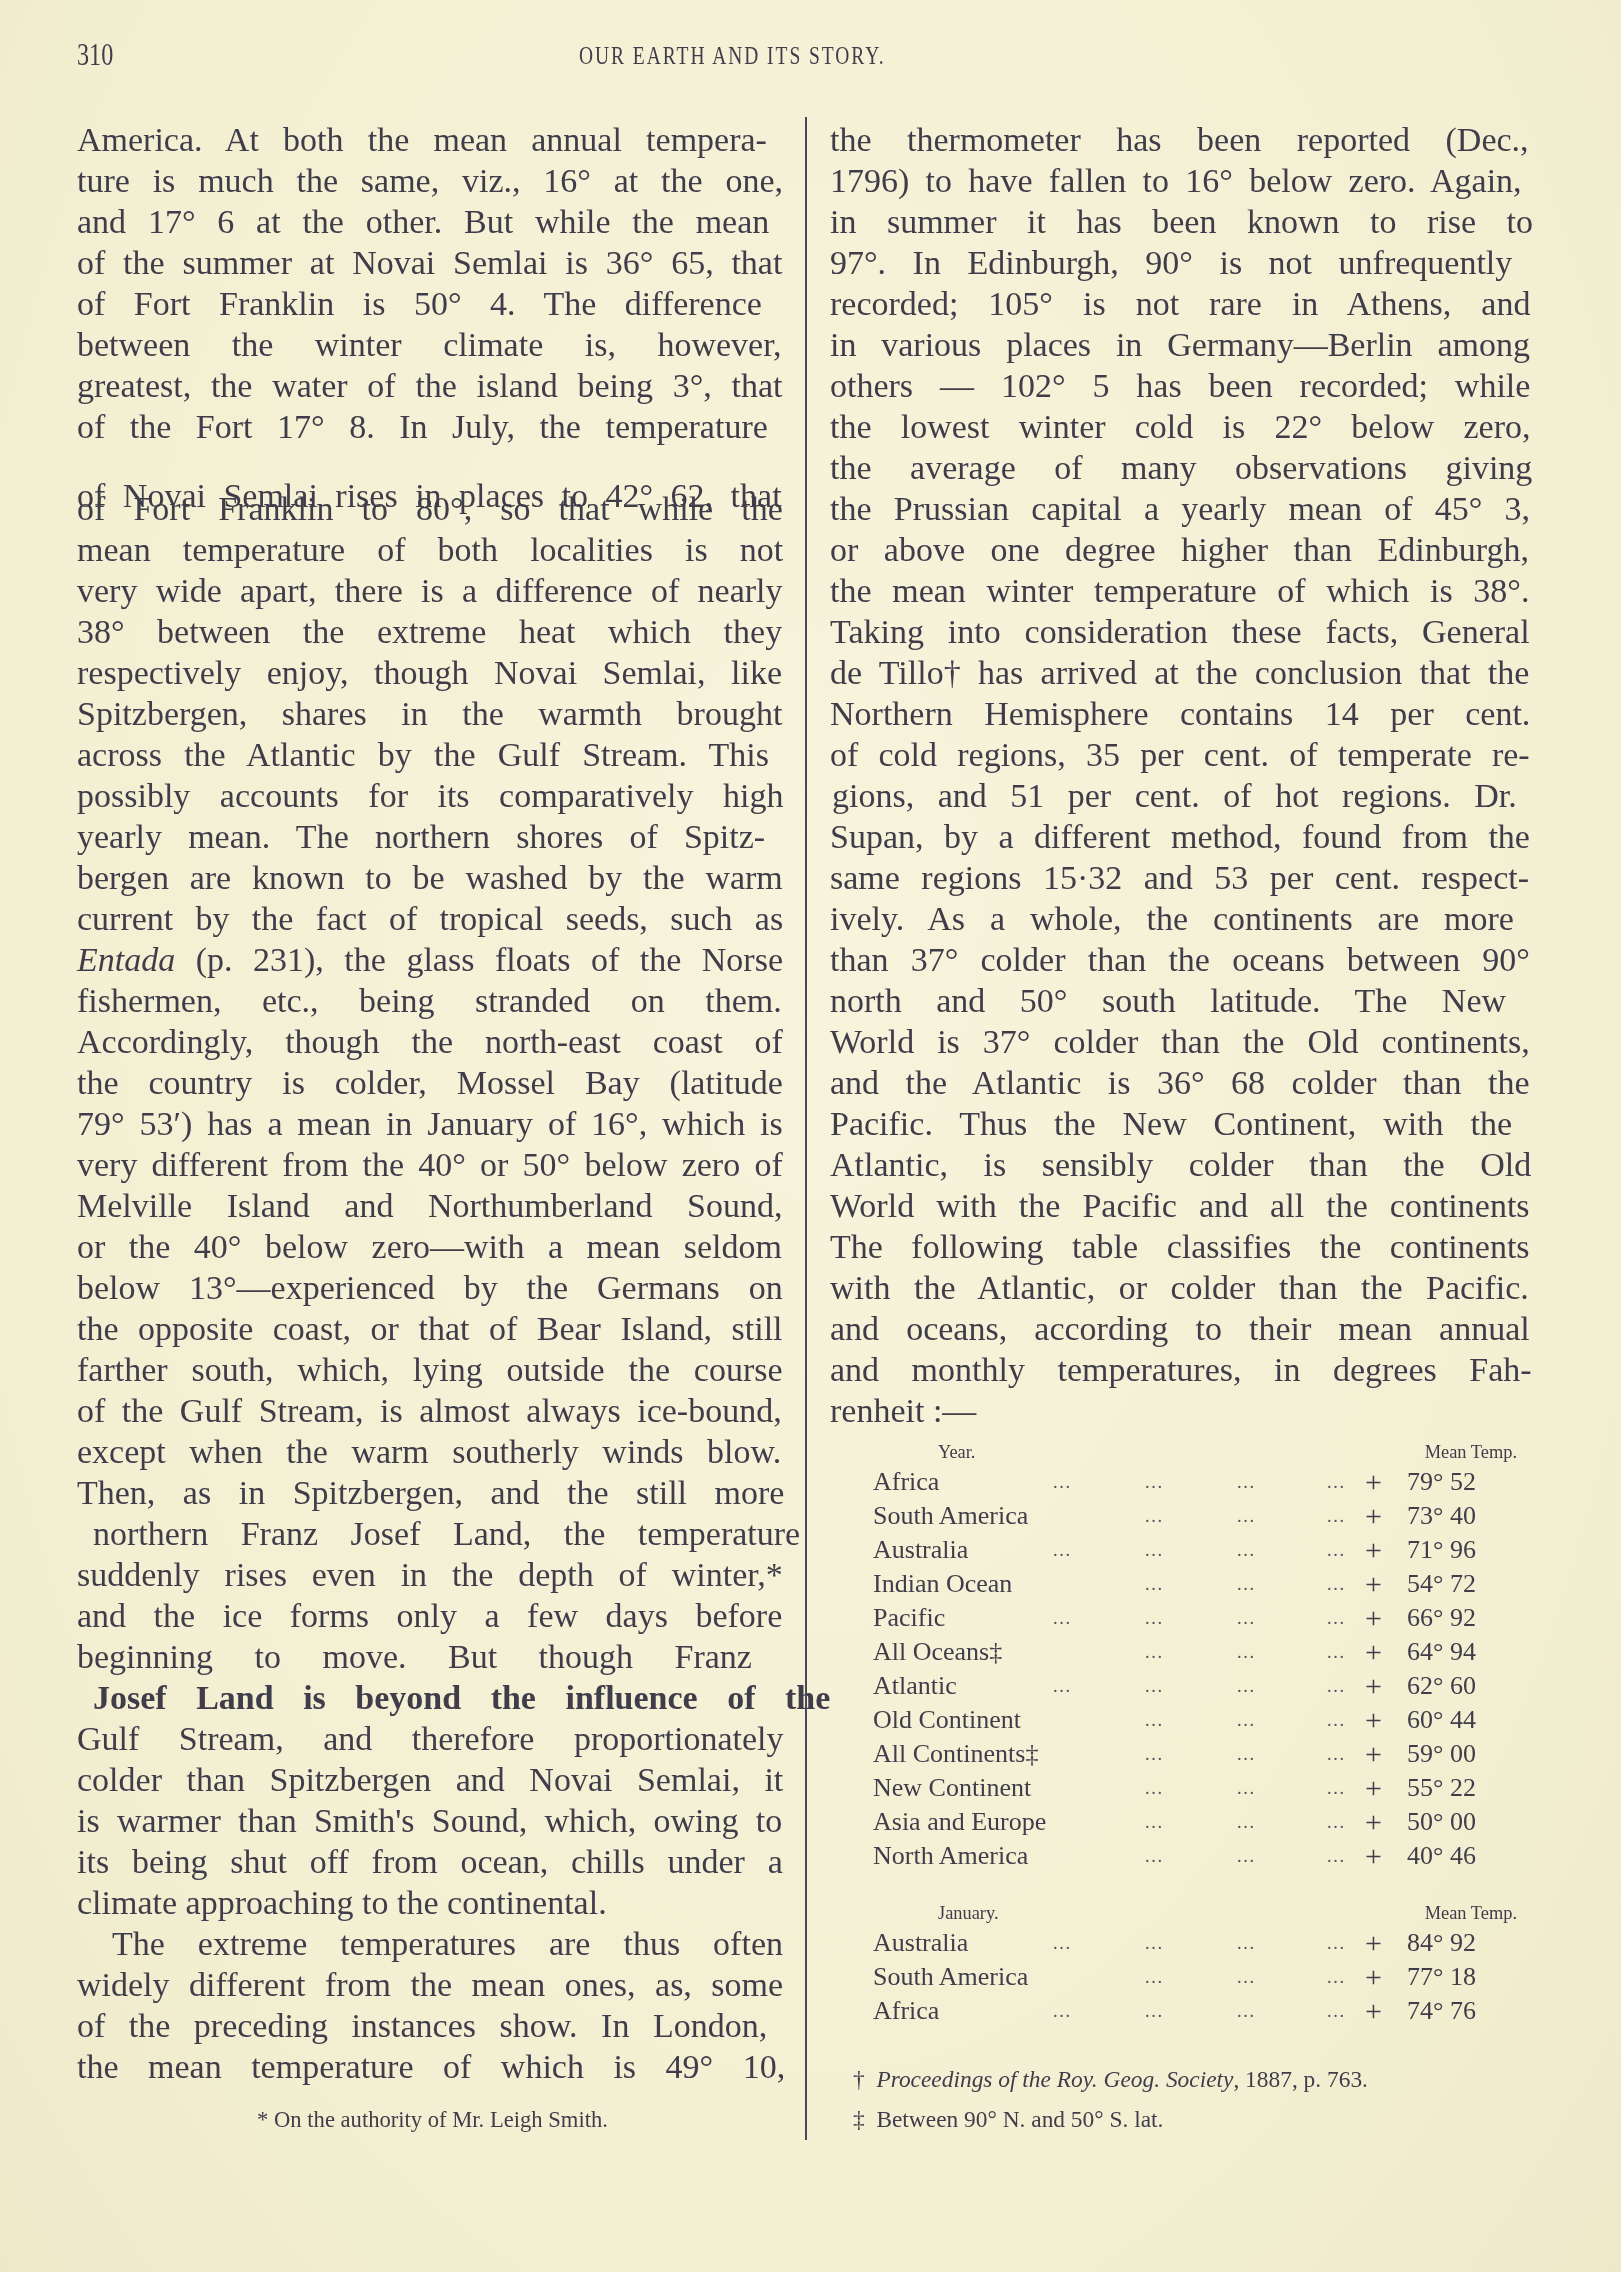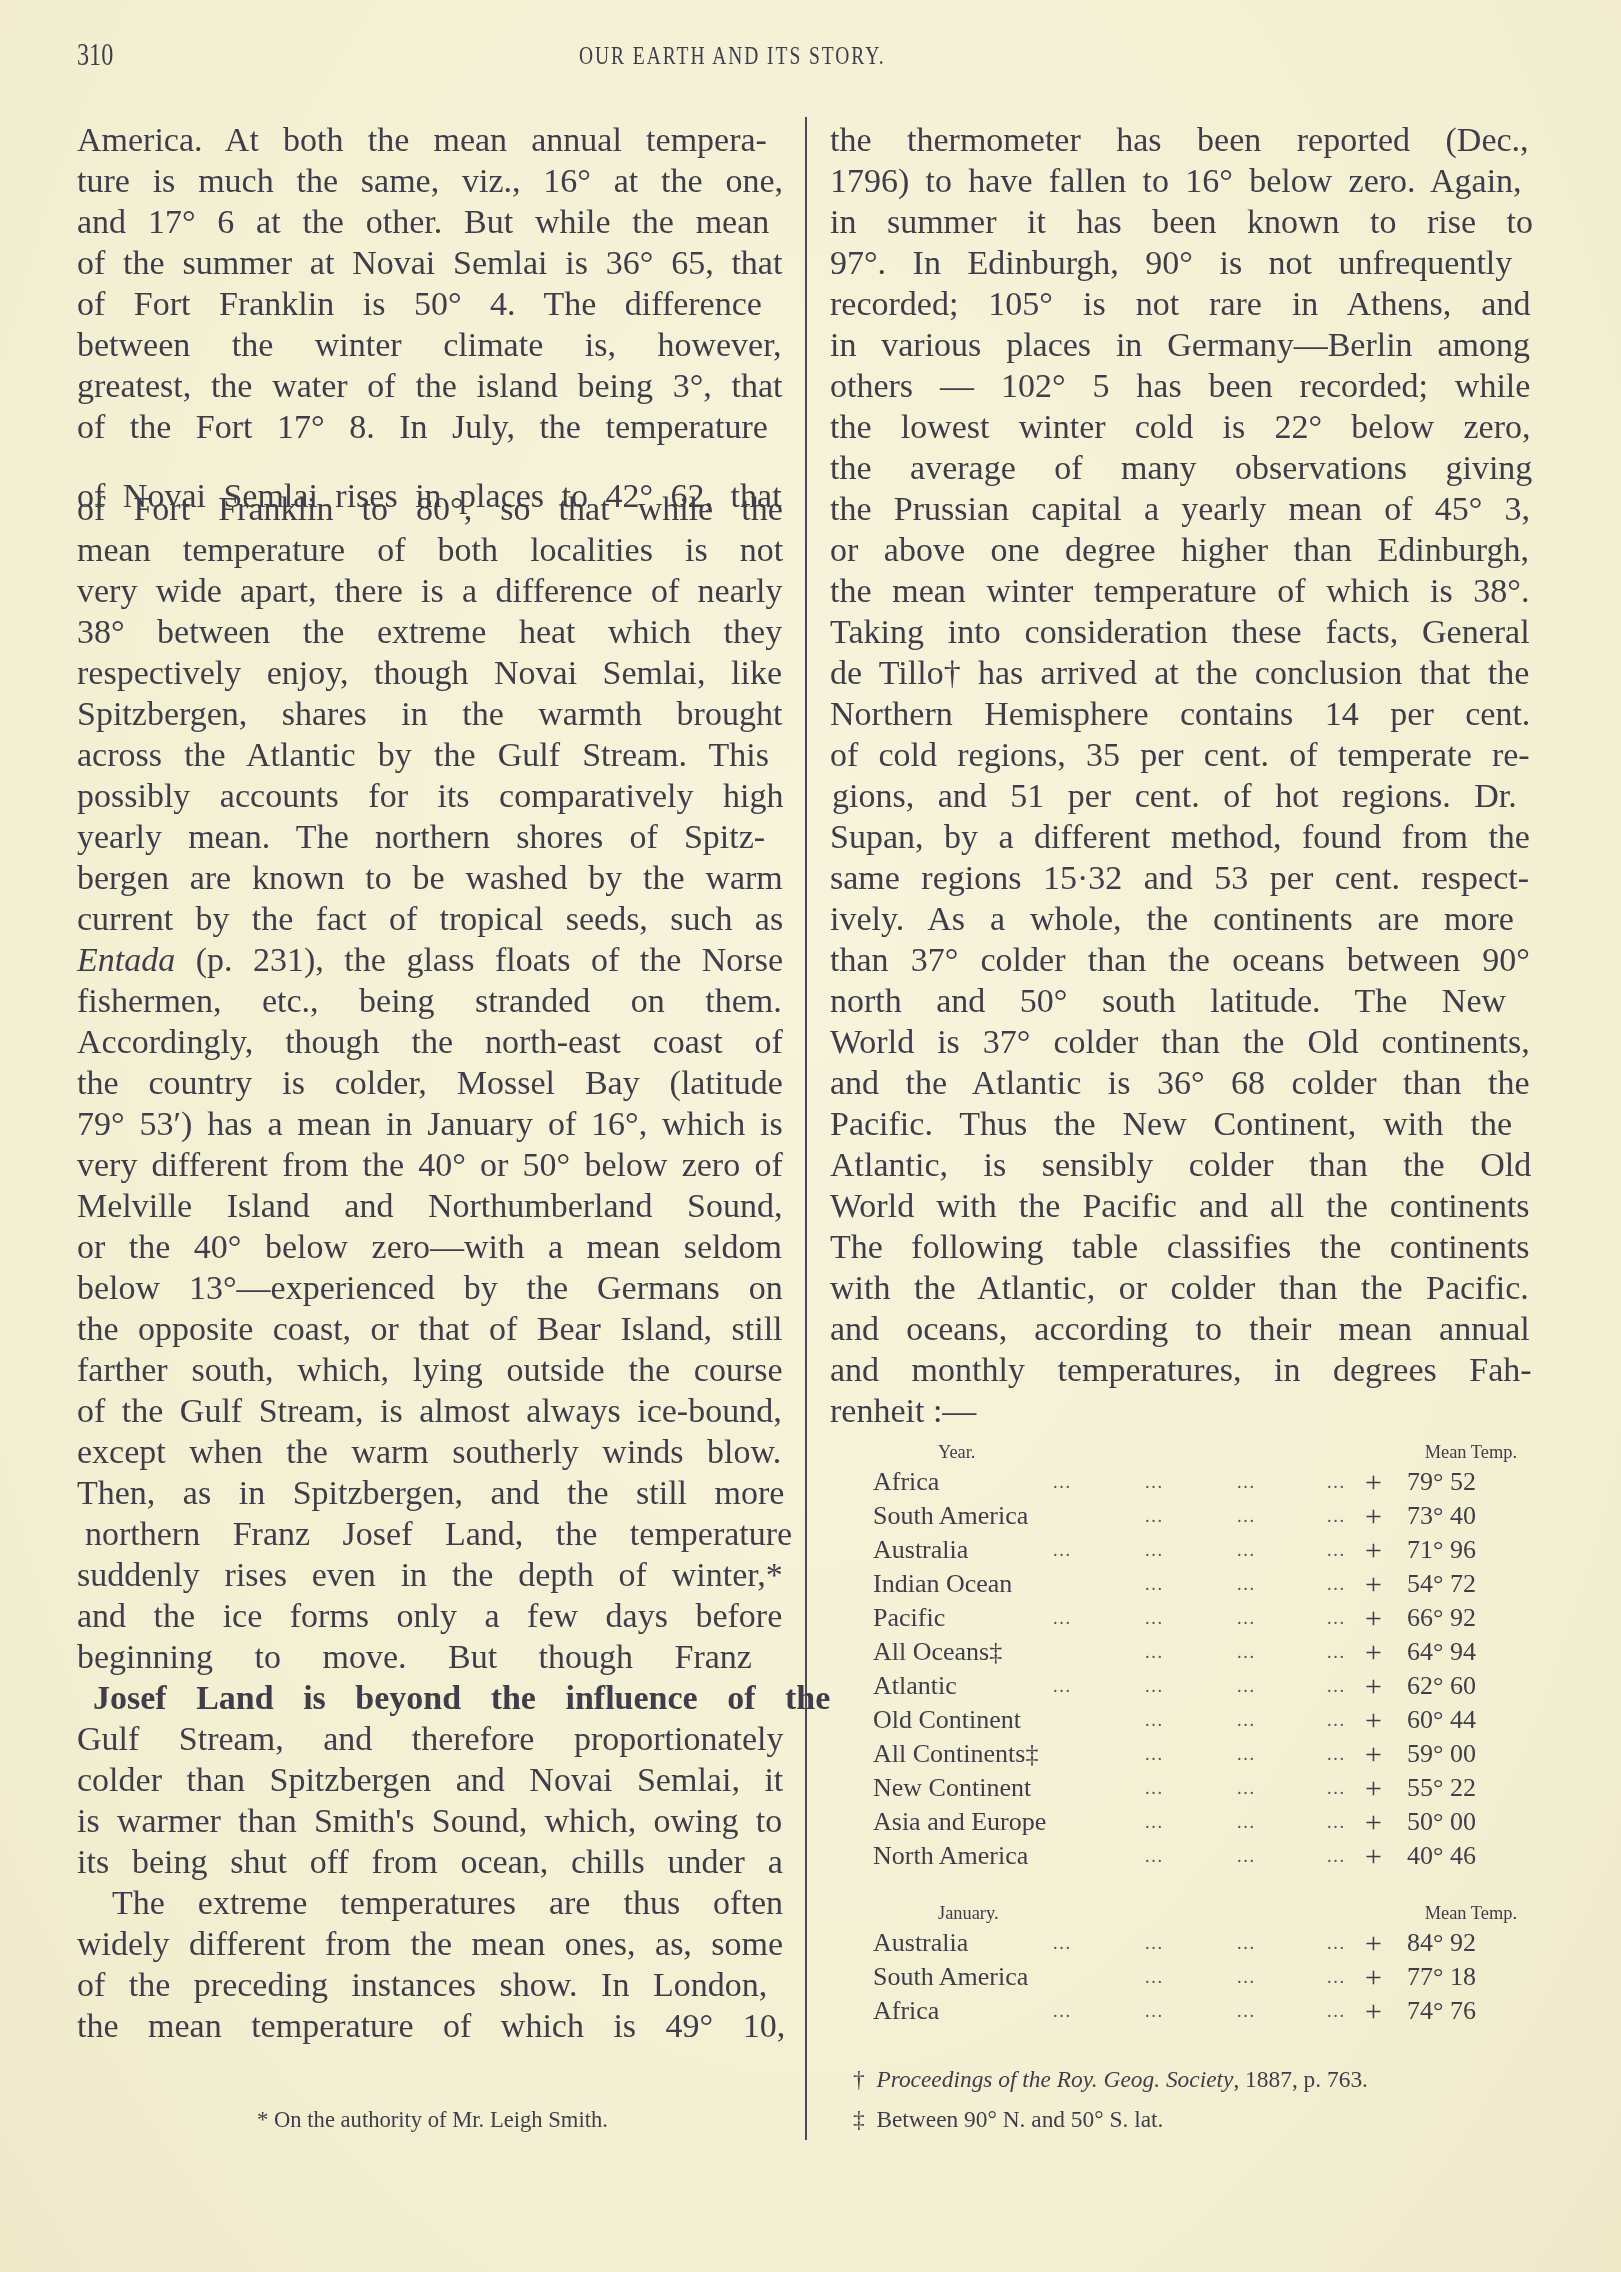--- a/index.html
+++ b/index.html
@@ -109,29 +109,30 @@
       <span class="l"><span class="t" style="margin-left: 0px; word-spacing: 6.4px;">79° 53′) has a mean in January of 16°, which is</span></span>
       <span class="l"><span class="t" style="margin-left: 0px; word-spacing: 5.7px;">very different from the 40° or 50° below zero of</span></span>
       <span class="l"><span class="t" style="margin-left: 0px; word-spacing: 26px;">Melville Island and Northumberland Sound,</span></span>
       <span class="l"><span class="t" style="margin-left: 0px; word-spacing: 15px;">or the 40° below zero—with a mean seldom</span></span>
       <span class="l"><span class="t" style="margin-left: 0px; word-spacing: 20.4px;">below 13°—experienced by the Germans on</span></span>
       <span class="l"><span class="t" style="margin-left: 0px; word-spacing: 11px;">the opposite coast, or that of Bear Island, still</span></span>
       <span class="l"><span class="t" style="margin-left: 0px; word-spacing: 15.3px;">farther south, which, lying outside the course</span></span>
       <span class="l"><span class="t" style="margin-left: 0px; word-spacing: 8px;">of the Gulf Stream, is almost always ice-bound,</span></span>
       <span class="l"><span class="t" style="margin-left: 0px; word-spacing: 15px;">except when the warm southerly winds blow.</span></span>
       <span class="l"><span class="t" style="margin-left: 0px; word-spacing: 19px;">Then, as in Spitzbergen, and the still more</span></span>
-      <span class="l"><span class="t" style="margin-left: 8px; word-spacing: 24px; font-family: Liberation Serif, serif;">northern Franz Josef Land, the temperature</span></span>
+      <span class="l"><span class="t" style="margin-left: 16px; word-spacing: 24px; font-family: Liberation Serif, serif;">northern Franz Josef Land, the temperature</span></span>
       <span class="l"><span class="t" style="margin-left: 0px; word-spacing: 16.3px;">suddenly rises even in the depth of winter,*</span></span>
       <span class="l"><span class="t" style="margin-left: 0px; word-spacing: 19px;">and the ice forms only a few days before</span></span>
       <span class="l"><span class="t" style="margin-left: 0px; word-spacing: 33px;">beginning to move.  But though Franz</span></span>
       <span class="l"><span class="t" style="margin-left: 16px; word-spacing: 21px; font-weight: bold;">Josef Land is beyond the influence of the</span></span>
       <span class="l"><span class="t" style="margin-left: 0px; word-spacing: 31px;">Gulf Stream, and therefore proportionately</span></span>
       <span class="l"><span class="t" style="margin-left: 0px; word-spacing: 16px;">colder than Spitzbergen and Novai Semlai, it</span></span>
       <span class="l"><span class="t" style="margin-left: 0px; word-spacing: 8.8px;">is warmer than Smith's Sound, which, owing to</span></span>
       <span class="l"><span class="t" style="margin-left: 0px; word-spacing: 14.3px;">its being shut off from ocean, chills under a</span></span>
+      <span class="l"><span class="t" style="margin-left: 0px;">climate approaching to the continental.</span></span>
       <span class="l"><span class="t" style="margin-left: 35px; word-spacing: 24.5px;">The extreme temperatures are thus often</span></span>
       <span class="l"><span class="t" style="margin-left: 0px; word-spacing: 11px;">widely different from the mean ones, as, some</span></span>
       <span class="l"><span class="t" style="margin-left: 0px; word-spacing: 15px;">of the preceding instances show.  In London,</span></span>
       <span class="l"><span class="t" style="margin-left: 0px; word-spacing: 21px;">the mean temperature of which is 49° 10,</span></span>
     </div>
 
   <div class="divider"></div>
 
   <div class="col col-right" id="col-right">
       <span class="l"><span class="t" style="margin-left: 0px; word-spacing: 27px;">the thermometer has been reported (Dec.,</span></span>

